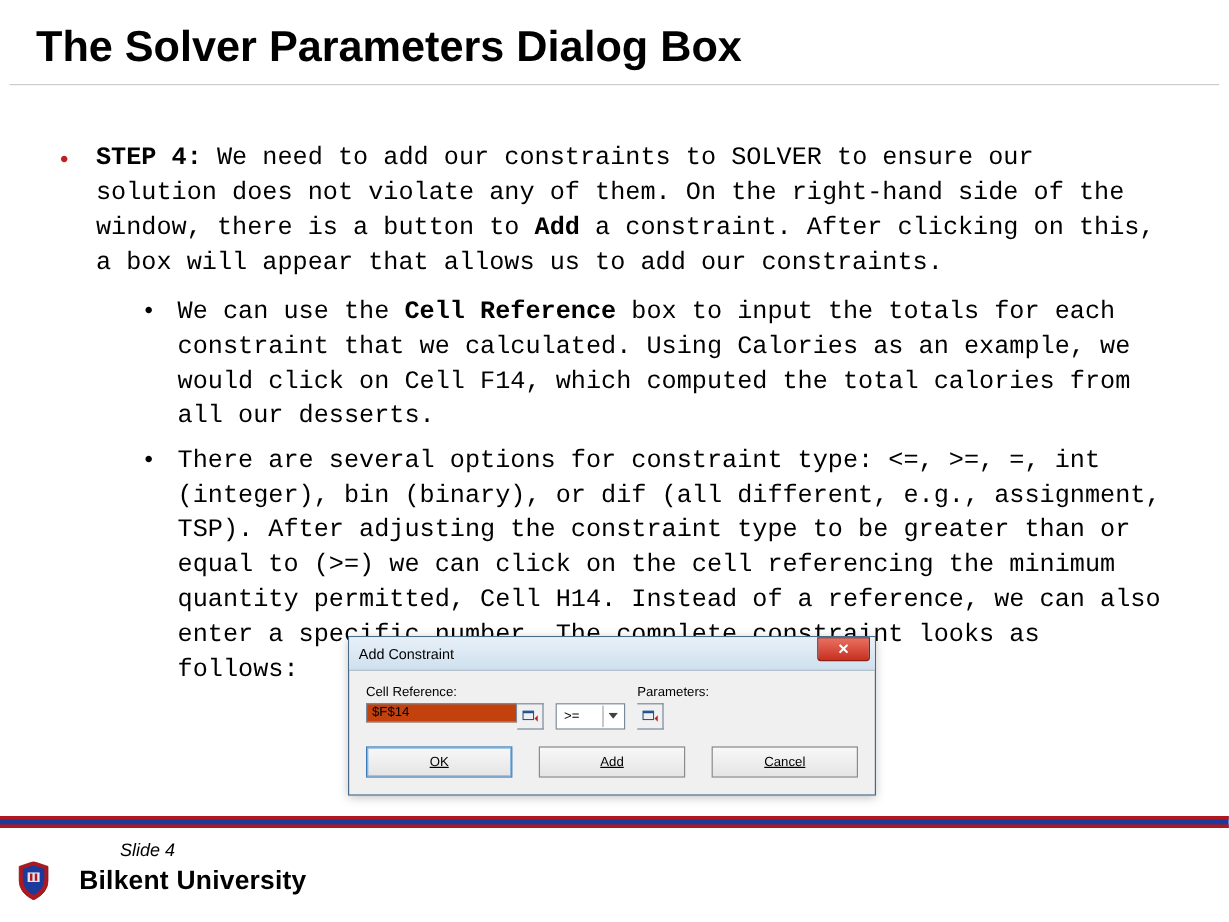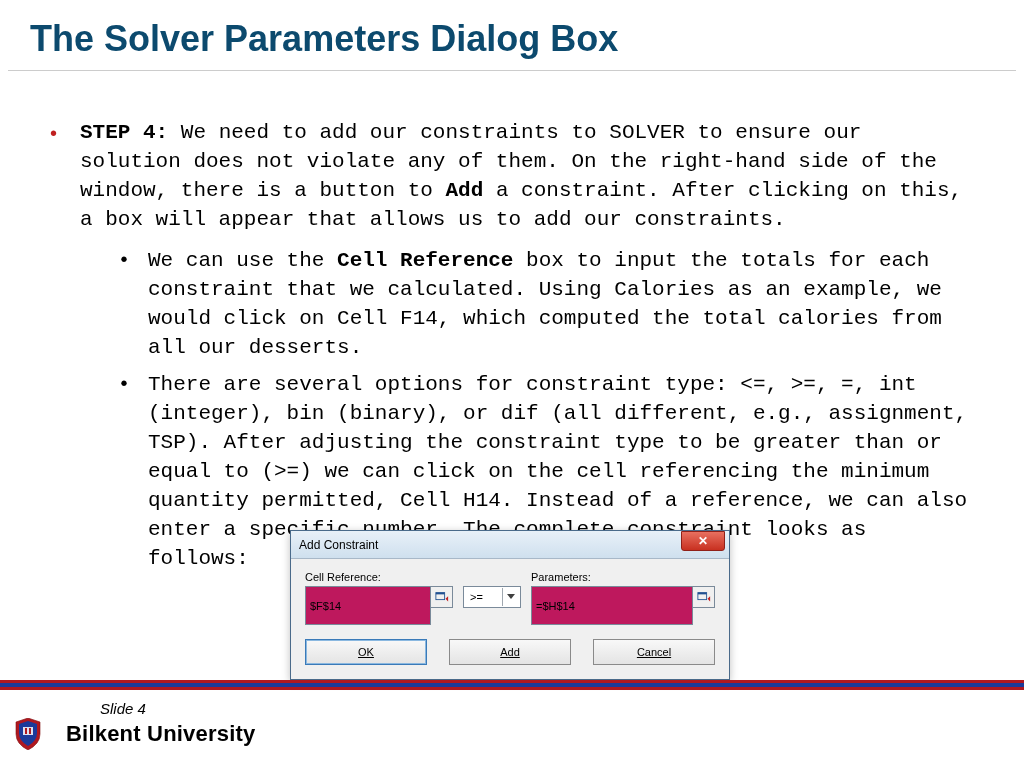--- a/index.html
+++ b/index.html
@@ -2,21 +2,21 @@
 <html><head>
 <meta charset="utf-8">
 <style>
   * { box-sizing: border-box; margin: 0; padding: 0; }
   body {
     width: 1024px; height: 768px;
     font-family: Arial, Helvetica, sans-serif;
     background: #fff; color: #000; position: relative; overflow: hidden;
   }
   .title {
-    color: #0c4a6e; font-size: 36px; font-weight: bold;
+    color: #000000; font-size: 36px; font-weight: bold;
     padding: 18px 30px 10px 30px;
   }
   .rule { border-top: 1px solid #ccc; margin: 0 8px 20px 8px; }
   .content { padding: 28px 50px 0 50px; font-size: 21px; line-height: 1.38; }
   .l1 { display: flex; margin-bottom: 14px; }
   .l1 .bullet { color: #c02020; width: 30px; flex-shrink: 0; font-size: 20px; line-height: 1.4; }
   .l1 .text { flex: 1; font-family: Liberation Mono, monospace; }
   .l2wrap { padding-left: 38px; }
   .l2 { display: flex; margin-bottom: 8px; }
   .l2 .bullet { color: #000; width: 30px; flex-shrink: 0; font-size: 20px; line-height: 1.4; }
@@ -35,29 +35,29 @@
     padding: 0 0 0 8px; border-bottom: 1px solid #a8b8c8;
   }
   .dlg-titlebar .t { color: #000; font-size: 12px; }
   .close-btn {
     width: 44px; height: 20px; background: linear-gradient(#e87060, #c83020);
     border: 1px solid #902018; border-radius: 0 0 3px 3px; margin-right: 4px;
     display: flex; align-items: center; justify-content: center; color: #fff;
     font-weight: bold; font-size: 12px; position: relative; top: -4px;
   }
   .dlg-body { padding: 12px 14px 14px 14px; }
-  .dlg-row { display: flex; align-items: flex-start; gap: 10px; margin-bottom: 14px; }
+  .dlg-row { display: flex; align-items: flex-end; gap: 10px; margin-bottom: 14px; }
   .field { display: flex; flex-direction: column; }
   .field .lbl { font-size: 11px; color: #000; margin-bottom: 3px; }
   .field.cell { flex: 0 0 148px; }
   .field.op { flex: 0 0 58px; }
   .field.constr { flex: 1; }
   .inp-wrap { display: flex; }
   .inp {
-    height: 39px; border: 1px solid #7a8a9a; background: #be185d;
+    height: 16px; border: 1px solid #7a8a9a; background: #c2410c;
     font-size: 11px; padding: 0 4px; width: 100%;
   }
   .ref-btn {
     width: 22px; height: 22px; border: 1px solid #7a8a9a; border-left: none;
     background: #f0f0f0; display: flex; align-items: center; justify-content: center;
     flex-shrink: 0;
   }
   .ref-btn svg { width: 14px; height: 14px; }
   .sel {
     height: 22px; border: 1px solid #7a8a9a; background: #fff;
@@ -142,21 +142,20 @@
           <span class="arrow">
             <svg width="8" height="6" viewBox="0 0 8 6">
                 <path d="M0 0 L8 0 L4 5 Z" fill="#404040"></path>
               </svg>
           </span>
         </div>
       </div>
       <div class="field constr">
         <span class="lbl">Parameters:</span>
         <div class="inp-wrap">
-          <input class="inp" value="=$H$14" style="">
           <div class="ref-btn">
             <svg viewBox="0 0 16 16">
                 <rect x="1" y="3" width="10" height="8" fill="none" stroke="#205090" stroke-width="1"></rect>
                 <rect x="1" y="3" width="10" height="2" fill="#205090"></rect>
                 <path d="M12 10 L15 7 L15 13 Z" fill="#c02020"></path>
               </svg>
           </div>
         </div>
       </div>
     </div>

